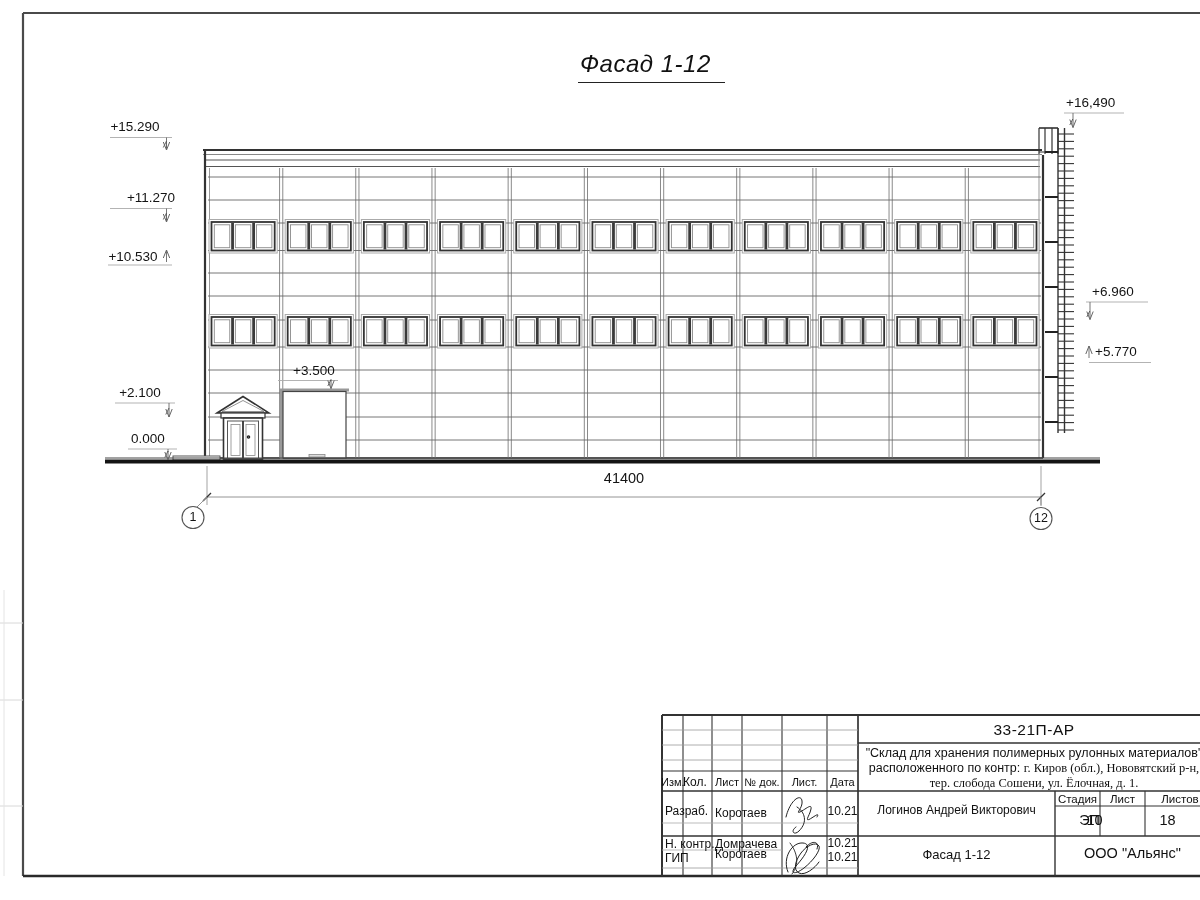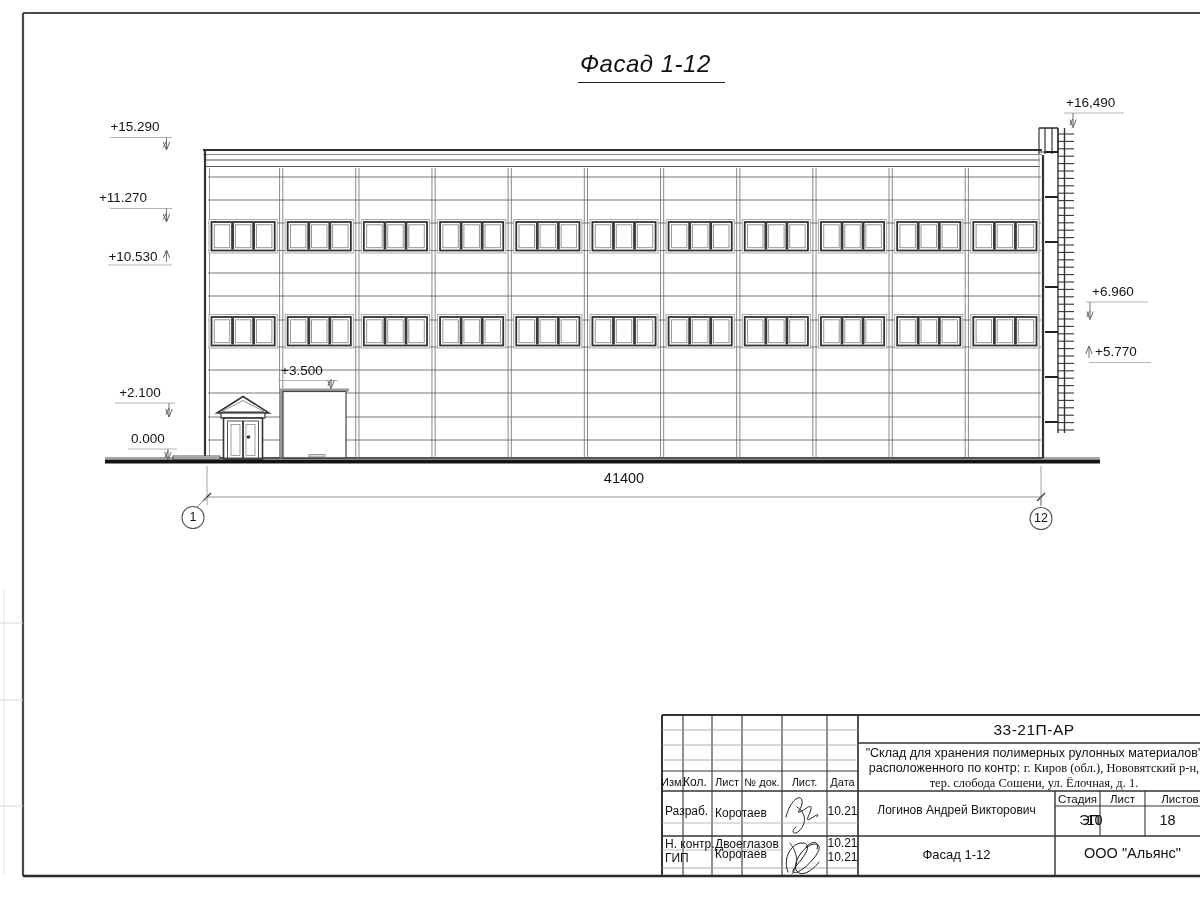--- a/index.html
+++ b/index.html
@@ -389,25 +389,25 @@
     <path d="M786,817 C790,800 801,793 802,801 C803,808 795,814 800,812 C806,809 812,803 811,809 C810,815 804,822 810,819 C815,816 820,812 817,817" stroke="#222" stroke-width="1" fill="none" stroke-linecap="round"></path>
     <path d="M797,807 C805,812 808,822 799,831 C794,836 790,831 796,827" stroke="#222" stroke-width="1" fill="none" stroke-linecap="round"></path>
     <path d="M788,872 C782,858 792,842 803,843 C813,844 805,856 796,866 C789,874 795,875 804,868 C813,861 821,850 819,846 C816,841 806,846 801,853 C795,861 793,870 799,873 C805,876 815,868 819,862" stroke="#222" stroke-width="1" fill="none" stroke-linecap="round"></path>
     <path d="M806,847 C812,840 820,841 817,849" stroke="#222" stroke-width="1" fill="none" stroke-linecap="round"></path>
     <path d="M790,843 C797,852 800,864 792,874" stroke="#222" stroke-width="0.9" fill="none" stroke-linecap="round"></path>
   </svg>
 
 <div class="sheet-title">Фасад 1-12</div>
 
 <div class="lbl r" style="left:100px;top:120px;width:70px;">+15.290</div>
-<div class="lbl r" style="left:88px;top:191px;width:70px;">+11.270</div>
+<div class="lbl r" style="left:116px;top:191px;width:70px;">+11.270</div>
 <div class="lbl r" style="left:98px;top:250px;width:70px;">+10.530</div>
 <div class="lbl r" style="left:105px;top:386px;width:70px;">+2.100</div>
 <div class="lbl r" style="left:118px;top:432px;width:60px;">0.000</div>
-<div class="lbl" style="left:281px;top:364px;text-align:center;">+3.500</div>
+<div class="lbl" style="left:293px;top:364px;text-align:center;">+3.500</div>
 <div class="lbl" style="left:1066px;top:96px;">+16,490</div>
 <div class="lbl" style="left:1092px;top:285px;">+6.960</div>
 <div class="lbl" style="left:1095px;top:345px;">+5.770</div>
 
 <div class="dim-text">41400</div>
 <div class="axis" style="left:181px;top:510px;">1</div>
 <div class="axis" style="left:1029px;top:511px;">12</div>
 
 <div class="tb c doccode" style="left:858px;top:721px;width:352px;">33-21П-АР</div>
 <div class="tb c proj" style="left:858px;top:746px;width:352px;">"Склад для хранения полимерных рулонных материалов"</div>
@@ -419,21 +419,21 @@
 <div class="tb c" style="left:712px;top:776px;width:30px;font-size:11px;">Лист</div>
 <div class="tb c" style="left:742px;top:776px;width:40px;font-size:11px;text-align:center;">№ док.</div>
 <div class="tb c" style="left:782px;top:776px;width:45px;font-size:11px;">Лист.</div>
 <div class="tb c" style="left:827px;top:776px;width:31px;font-size:11px;">Дата</div>
 
 <div class="tb" style="left:665px;top:805px;">Разраб.</div>
 <div class="tb" style="left:715px;top:807px;">Коротаев</div>
 <div class="tb c" style="left:827px;top:805px;width:31px;">10.21</div>
 
 <div class="tb" style="left:665px;top:838px;">Н. контр.</div>
-<div class="tb" style="left:715px;top:838px;">Двоеглазов</div>
+<div class="tb" style="left:715px;top:838px;">Домрачева</div>
 <div class="tb c" style="left:827px;top:837px;width:31px;">10.21</div>
 
 <div class="tb" style="left:665px;top:852px;">ГИП</div>
 <div class="tb" style="left:715px;top:848px;">Коротаев</div>
 <div class="tb c" style="left:827px;top:851px;width:31px;">10.21</div>
 
 <div class="tb c" style="left:858px;top:804px;width:197px;">Логинов Андрей Викторович</div>
 
 <div class="tb c" style="left:1055px;top:793px;width:45px;font-size:11.5px;">Стадия</div>
 <div class="tb c" style="left:1100px;top:793px;width:45px;font-size:11.5px;">Лист</div>

